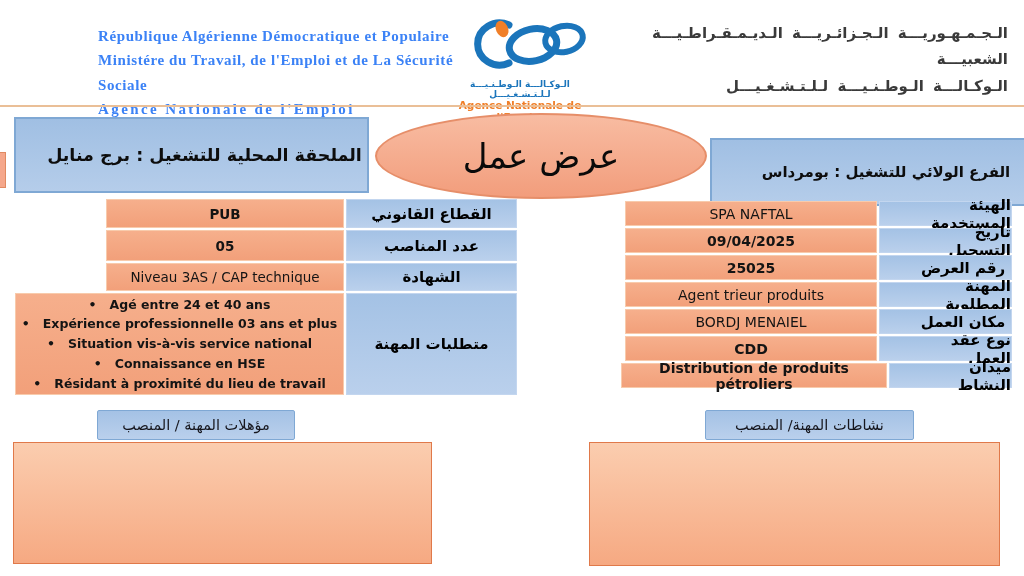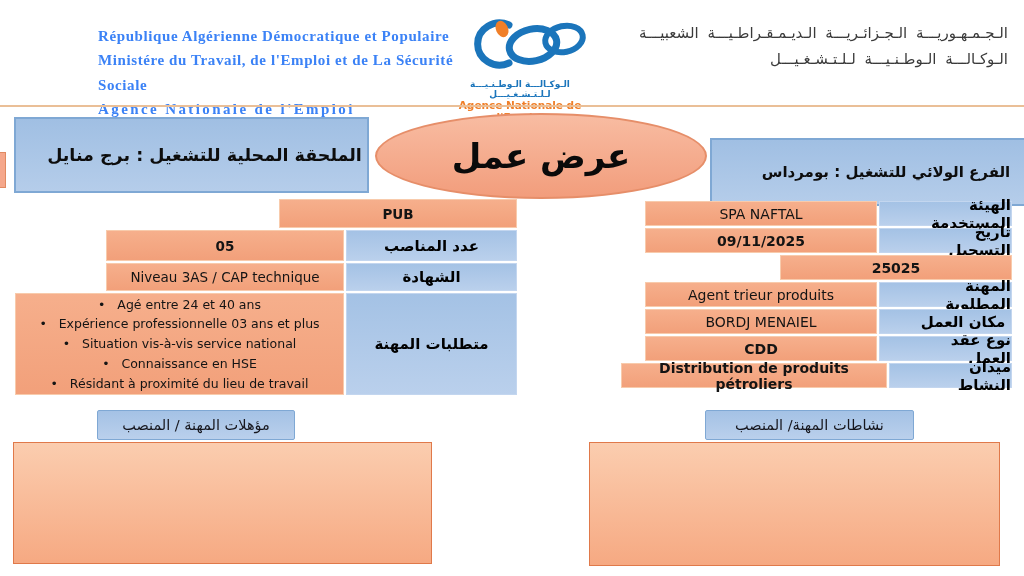--- a/index.html
+++ b/index.html
@@ -5,66 +5,66 @@
   html,body{margin:0;padding:0;background:#fff;}
   .page{position:relative;width:1024px;height:576px;background:#ffffff;overflow:hidden;
         font-family:"DejaVu Sans",sans-serif;color:#111;}
 
   
   .hdr-left{position:absolute;left:54px;top:24px;width:390px;
             font-family:"Liberation Serif",serif;font-weight:bold;
             font-size:15px;line-height:1.62;color:#3b82f6;letter-spacing:.6px;margin-left:44px;}
   .hdr-left .l3{letter-spacing:2.4px;}
   .hdr-right{position:absolute;right:16px;top:20px;width:420px;direction:rtl;
-             text-align:right;font-weight:normal;font-size:15px;line-height:1.75;color:#3a3a3a;
+             text-align:right;font-weight:bold;font-size:15px;line-height:1.75;color:#3a3a3a;
              word-spacing:4px;}
   .logo-wrap{position:absolute;left:440px;top:12px;width:160px;text-align:center;}
   .logo-ar{font-size:9px;color:#1B75BB;font-weight:bold;direction:rtl;margin-top:1px;}
   .logo-fr{font-size:10.5px;color:#F07F29;font-weight:bold;}
   .divider{position:absolute;left:0;top:105px;width:1024px;height:2px;background:#EABF97;}
   .edge-sliver{position:absolute;left:0;top:152px;width:5px;height:34px;
                background:#F5A78B;border:1px solid #E08A62;border-left:none;}
 
   
   .bluebox{position:absolute;display:flex;align-items:center;justify-content:center;
            background:linear-gradient(180deg,#A0BFE3 0%,#B5CDEA 100%);
            border:2px solid #7FA8D4;direction:rtl;font-weight:bold;color:#0d0d0d;padding-left:26px;}
   .annex{left:14px;top:117px;width:325px;height:72px;font-size:17.5px;}
   .branch{left:710px;top:138px;width:296px;height:64px;font-size:15px;}
   .ellipse{position:absolute;left:375px;top:113px;width:328px;height:82px;border-radius:50%;
            background:linear-gradient(180deg,#F8BCA2 0%,#F29D7C 100%);
            border:2px solid #E68E69;display:flex;align-items:center;justify-content:center;
-           font-size:34px;font-weight:bold;direction:rtl;color:#0a0a0a;}
+           font-size:34px;font-weight:normal;direction:rtl;color:#0a0a0a;}
 
   
   .cell{display:flex;align-items:center;justify-content:center;box-sizing:border-box;}
   .cell.orange{background:linear-gradient(180deg,#F6B violet,#F2A07A);
                background:linear-gradient(180deg,#F6AF8C 0%,#F2A07A 100%);
                border:1px solid #F8CBAC;}
   .cell.blue{background:linear-gradient(180deg,#A4C2E5 0%,#BAD0EC 100%);
              border:1px solid #C3D6EF;}
   .lbl{font-size:15px;font-weight:bold;direction:rtl;color:#000;}
   .val{font-size:14px;color:#141414;text-align:center;padding:0 4px;}
   .val.bold{font-weight:bold;margin-left:46px;}
 
   .rt{position:absolute;left:575px;top:201px;width:437px;display:flex;flex-direction:column;gap:2px;}
   .rt .row{display:flex;justify-content:flex-end;gap:2px;height:25px;}
-  .rt .val{width:232px;}
+  .rt .val{width:252px;}
   .rt .lbl{width:133px;padding-left:35px;}
   .rt .row.wide .val{width:296px;}
 
   .lt{position:absolute;left:12px;top:199px;width:505px;display:flex;flex-direction:column;gap:2px;}
   .lt .row{display:flex;justify-content:flex-end;gap:2px;}
   .lt .row.r1{height:29px;} .lt .row.r2{height:31px;} .lt .row.r3{height:28px;}
   .lt .val{width:238px;font-size:13.5px;}
   .lt .lbl{width:171px;}
   .lt .row.req{height:102px;}
   .lt .row.req .val{width:329px;}
   .req-list{list-style:none;margin:0;padding:0;width:100%;}
-  .req-list li{text-align:center;font-size:12.5px;line-height:1.58;color:#141414;}
+  .req-list li{text-align:center;font-size:12.5px;line-height:1.58;color:#141414;font-weight:bold;}
   .req-list li::before{content:"\2022\00a0\00a0\00a0";}
 
   
   .badge{position:absolute;display:flex;align-items:center;justify-content:center;
          background:linear-gradient(180deg,#A4C2E5 0%,#BAD0EC 100%);
          border:1.5px solid #7FA8D4;border-radius:2px;direction:rtl;
          font-size:14.5px;color:#16161d;}
   .badge.qual{left:97px;top:410px;width:196px;height:28px;}
   .badge.act{left:705px;top:410px;width:207px;height:28px;}
   .obox{position:absolute;background:linear-gradient(180deg,#FBCDAF 0%,#F6A982 100%);
@@ -105,25 +105,26 @@
   <div class="bluebox annex">الملحقة المحلية للتشغيل : برج منايل</div>
   <div class="ellipse">عرض عمل</div>
   <div class="bluebox branch">الفرع الولائي للتشغيل : بومرداس</div>
 
   <div class="rt">
     <div class="row">
       <div class="cell orange val">SPA NAFTAL</div>
       <div class="cell blue lbl">الهيئة المستخدمة</div>
     </div>
     <div class="row">
-      <div class="cell orange val bold">09/11/2025</div>
+      <div class="cell orange val bold">09/04/2025</div>
       <div class="cell blue lbl">تاريخ التسجيل</div>
     </div>
     <div class="row">
       <div class="cell orange val bold">25025</div>
+      <div class="cell blue lbl">رقم العرض</div>
     </div>
     <div class="row">
       <div class="cell orange val">Agent trieur produits</div>
       <div class="cell blue lbl">المهنة المطلوبة</div>
     </div>
     <div class="row">
       <div class="cell orange val">BORDJ MENAIEL</div>
       <div class="cell blue lbl">مكان العمل</div>
     </div>
     <div class="row">
@@ -132,20 +133,21 @@
     </div>
     <div class="row wide">
       <div class="cell orange val bold">Distribution de produits pétroliers</div>
       <div class="cell blue lbl">ميدان النشاط</div>
     </div>
   </div>
 
   <div class="lt">
     <div class="row r1">
       <div class="cell orange val bold">PUB</div>
+      <div class="cell blue lbl">القطاع القانوني</div>
     </div>
     <div class="row r2">
       <div class="cell orange val bold">05</div>
       <div class="cell blue lbl">عدد المناصب</div>
     </div>
     <div class="row r3">
       <div class="cell orange val">Niveau 3AS / CAP technique</div>
       <div class="cell blue lbl">الشهادة</div>
     </div>
     <div class="row req">

